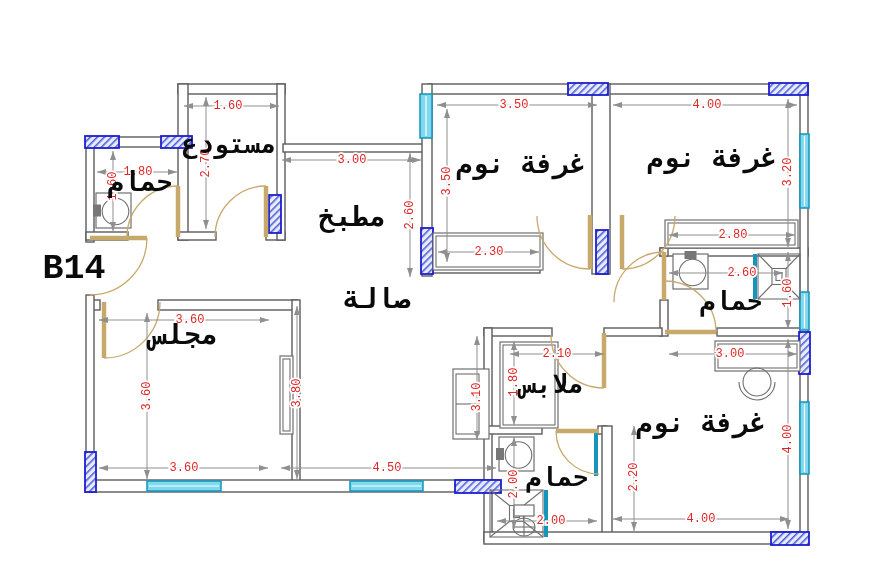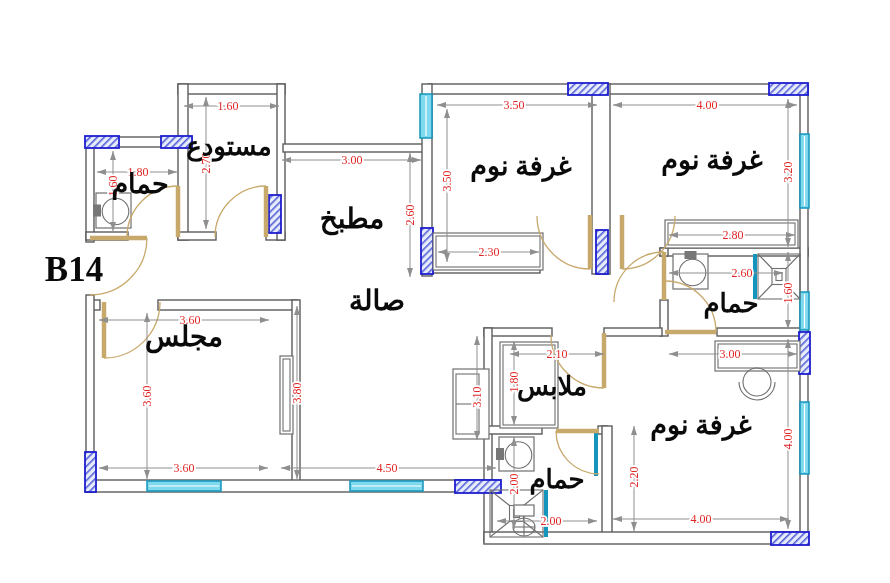--- a/index.html
+++ b/index.html
@@ -1,17 +1,17 @@
 <!DOCTYPE html>
 <html style="--wall: #5c5c5c; --colb: #1e1ecf; --winb: #1595bc; --winf: #7fd9ee; --door: #c8a96c; --red: #e02525; --diml: #8f8f8f; --lbl: #0a0a0a;"><head>
 <meta charset="utf-8">
 <style>
   html,body{margin:0;padding:0;background:#ffffff;}
   .stage{position:relative;width:890px;height:583px;background:#fff;overflow:hidden;
-         font-family:Liberation Serif, serif;}
+         font-family:Liberation Mono, monospace;}
   svg{display:block;}
   .wall{fill:#ffffff;stroke:var(--wall,#5c5c5c);stroke-width:1.4;}
   .col{fill:url(#hatch);stroke:var(--colb,#1e1ecf);stroke-width:1.8;}
   .win{fill:var(--winf,#7fd9ee);stroke:var(--winb,#1595bc);stroke-width:1.5;}
   .winline{stroke:#ffffff;stroke-width:1.2;}
   .door-leaf{stroke:var(--door,#c8a96c);stroke-width:4.5;}
   .door-arc{fill:none;stroke:var(--door,#c8a96c);stroke-width:1.3;}
   .dline{stroke:var(--diml,#8f8f8f);stroke-width:1;fill:none;}
   .fx{fill:#ffffff;stroke:#6f6f6f;stroke-width:1.2;}
   .fxl{fill:none;stroke:#6f6f6f;stroke-width:1.1;}

